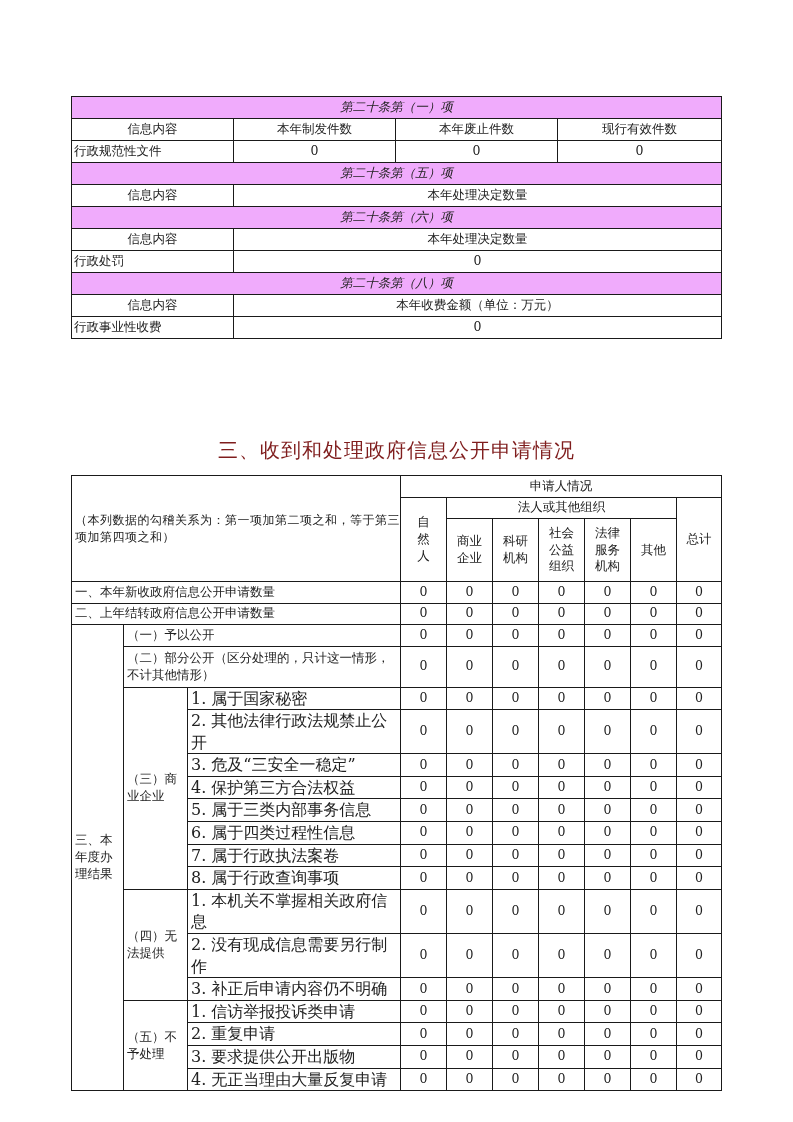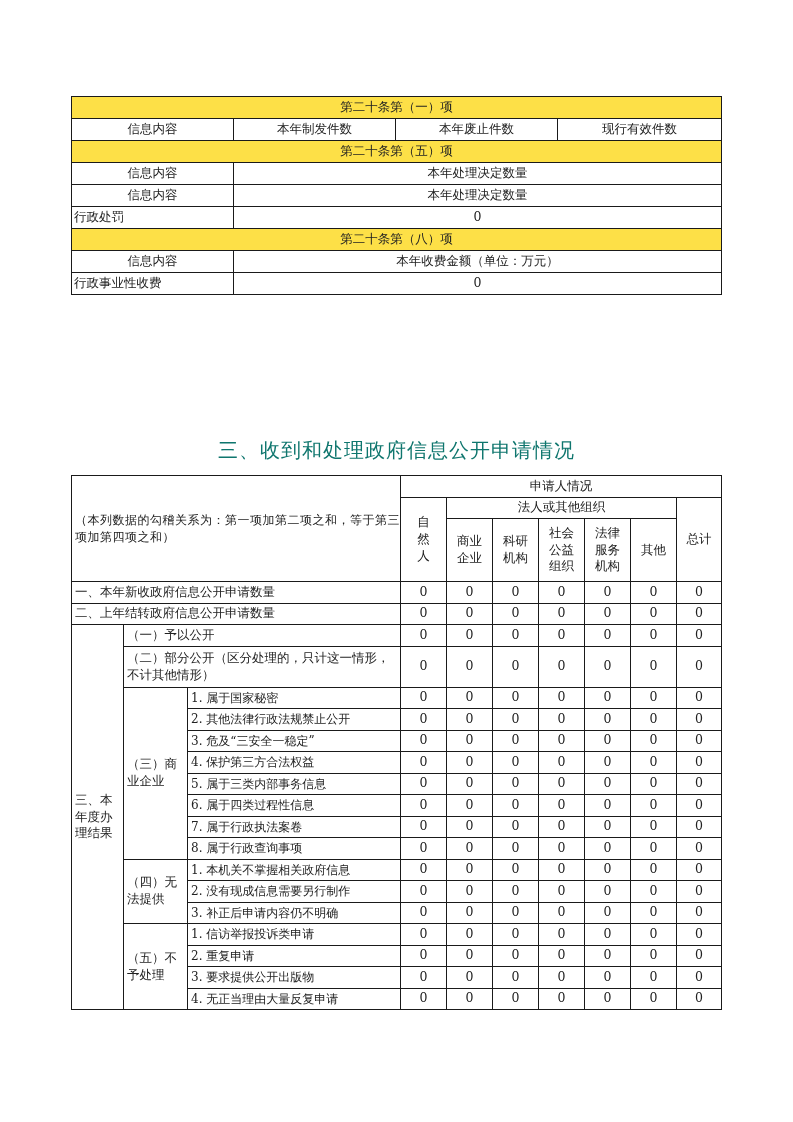--- a/index.html
+++ b/index.html
@@ -3,29 +3,29 @@
 <meta charset="utf-8">
 <style>
   html, body { margin: 0; padding: 0; background: #ffffff; }
   body { width: 793px; height: 1122px; position: relative; overflow: hidden;
          font-family: "DejaVu Serif", "Liberation Serif", serif; color: #222; }
   table { border-collapse: collapse; table-layout: fixed; position: absolute; }
   td { border: 1.5px solid #1a1a1a; padding: 0; font-size: 12.5px; line-height: 1.35;
        text-align: center; vertical-align: middle; }
   .t1 { left: 71px; top: 96px; width: 650px; }
   .t1 td { height: 21px; }
-  .hdr { background: #fde047; }
+  .hdr { background: #f0abfc; font-style: italic; }
   .left { text-align: left; padding-left: 2px; }
   .title { position: absolute; left: 0; width: 793px; top: 437px; text-align: center;
-           font-family: "DejaVu Sans", "Liberation Sans", sans-serif; font-size: 20px; letter-spacing: 1px; color: #0f766e; }
+           font-family: "DejaVu Sans", "Liberation Sans", sans-serif; font-size: 20px; letter-spacing: 1px; color: #7f1d1d; }
   .t2 { left: 71px; top: 475px; width: 650px; }
   .t2 td { height: 20.5px; }
   .t2 td.lbl { text-align: left; padding-left: 3px; }
   .t2 td.note { text-align: left; padding-left: 3px; font-size: 12px; letter-spacing: 0.5px; }
-  .small { font-size: 12px; }
+  .small { font-size: 16px; }
 </style>
 </head>
 <body>
 
 <table class="t1">
   <colgroup>
       <col style="width:162px">
       <col style="width:162px">
       <col style="width:162px">
       <col style="width:164px">
@@ -34,26 +34,35 @@
       <tr>
         <td colspan="4" class="hdr">第二十条第（一）项</td>
       </tr>
   <tr>
     <td>信息内容</td>
     <td>本年制发件数</td>
     <td>本年废止件数</td>
     <td>现行有效件数</td>
   </tr>
   <tr>
+    <td class="left">行政规范性文件</td>
+    <td>0</td>
+    <td>0</td>
+    <td>0</td>
+  </tr>
+  <tr>
         <td colspan="4" class="hdr">第二十条第（五）项</td>
       </tr>
   <tr>
     <td>信息内容</td>
     <td colspan="3">本年处理决定数量</td>
   </tr>
+  <tr>
+        <td colspan="4" class="hdr">第二十条第（六）项</td>
+      </tr>
   <tr>
     <td>信息内容</td>
     <td colspan="3">本年处理决定数量</td>
   </tr>
   <tr>
     <td class="left">行政处罚</td>
     <td colspan="3">0</td>
   </tr>
   <tr>
         <td colspan="4" class="hdr">第二十条第（八）项</td>

